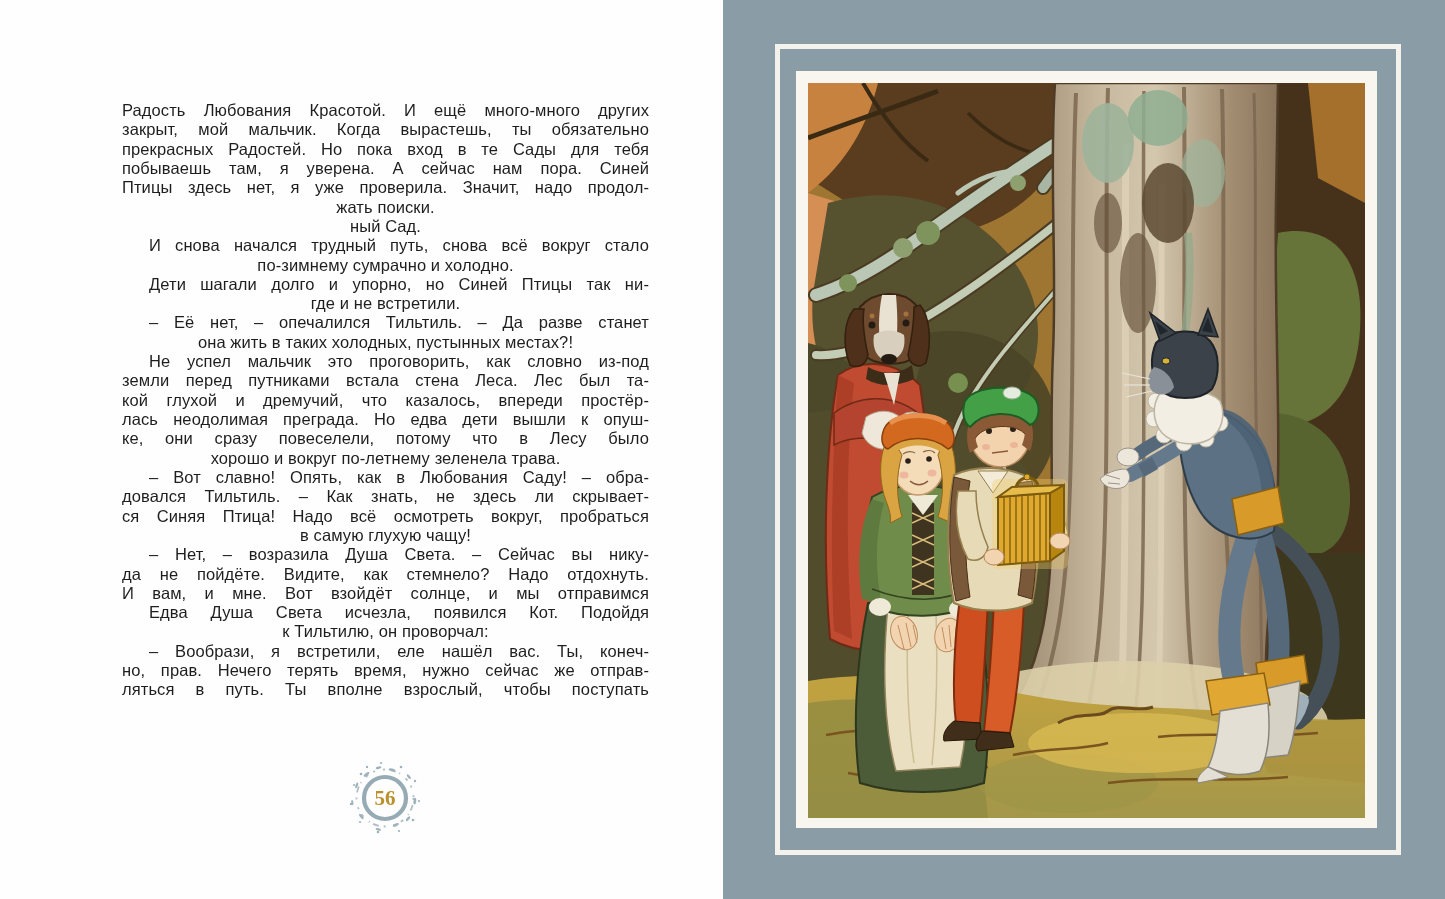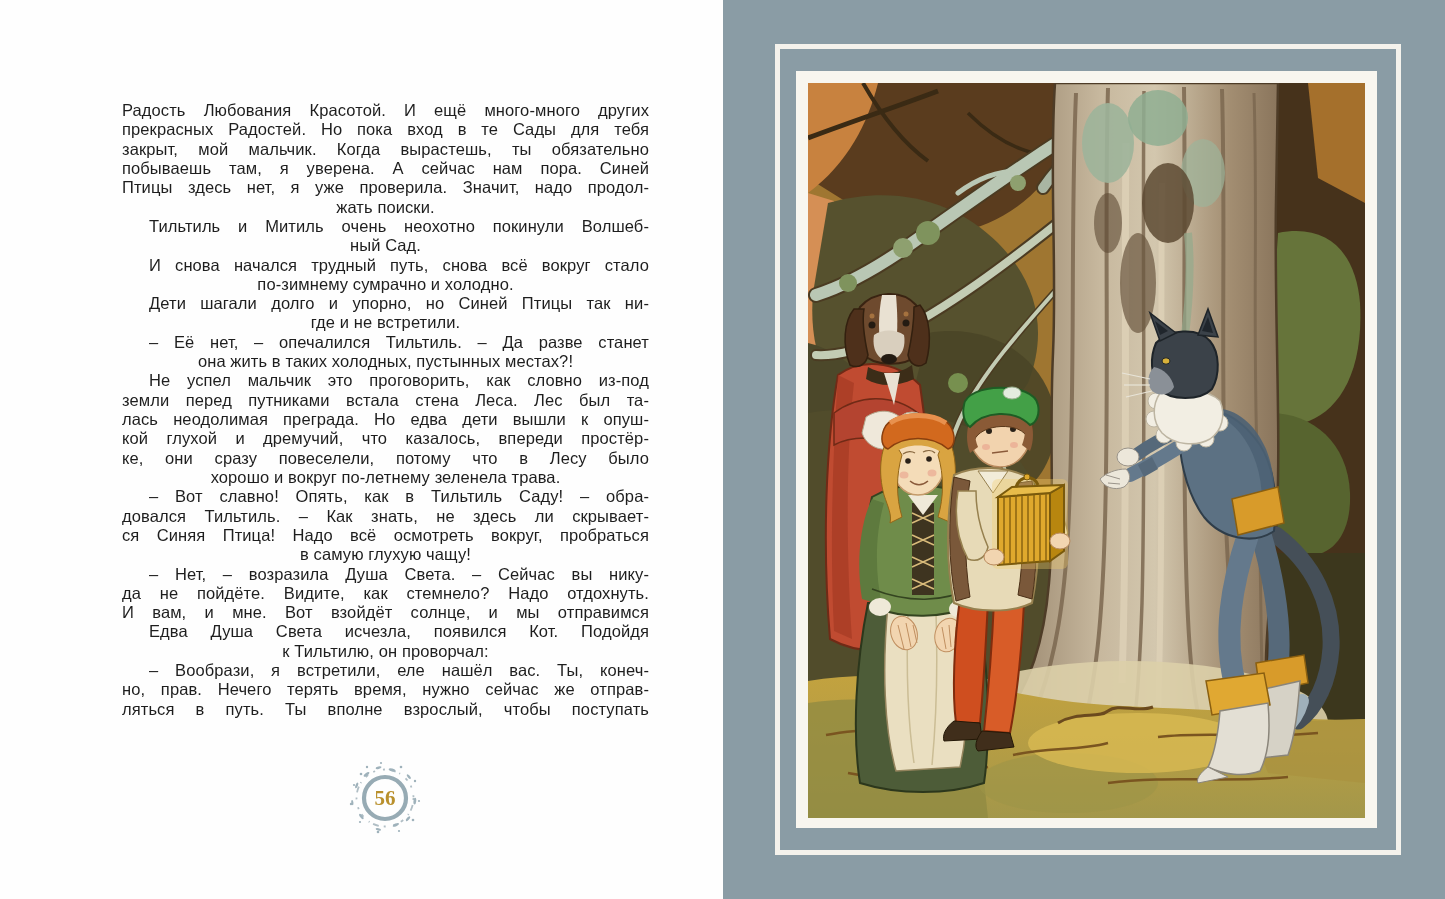--- a/index.html
+++ b/index.html
@@ -20,40 +20,39 @@
   .illus{position:absolute;left:12px;top:12px;display:block;}
 </style>
 </head>
 <body>
 
 <div class="spread">
 
   <div class="page-left">
     <div class="text-col">
         <div class="tline fill">Радость Любования Красотой. И ещё много-много других</div>
+        <div class="tline fill">закрыт, мой мальчик. Когда вырастешь, ты обязательно</div>
         <div class="tline fill">прекрасных Радостей. Но пока вход в те Сады для тебя</div>
-        <div class="tline fill">закрыт, мой мальчик. Когда вырастешь, ты обязательно</div>
         <div class="tline fill">побываешь там, я уверена. А сейчас нам пора. Синей</div>
         <div class="tline fill">Птицы здесь нет, я уже проверила. Значит, надо продол-</div>
         <div class="tline">жать поиски.</div>
-        <div class="tline indent fill">Тильтиль и Митиль очень неохотно покинули Волшеб-</div>
         <div class="tline">ный Сад.</div>
         <div class="tline indent fill">И снова начался трудный путь, снова всё вокруг стало</div>
         <div class="tline">по-зимнему сумрачно и холодно.</div>
         <div class="tline indent fill">Дети шагали долго и упорно, но Синей Птицы так ни-</div>
         <div class="tline">где и не встретили.</div>
         <div class="tline indent fill">– Её нет, – опечалился Тильтиль. – Да разве станет</div>
         <div class="tline">она жить в таких холодных, пустынных местах?!</div>
         <div class="tline indent fill">Не успел мальчик это проговорить, как словно из-под</div>
         <div class="tline fill">земли перед путниками встала стена Леса. Лес был та-</div>
+        <div class="tline fill">кой глухой и дремучий, что казалось, впереди простёр-</div>
         <div class="tline fill">лась неодолимая преграда. Но едва дети вышли к опуш-</div>
-        <div class="tline fill">кой глухой и дремучий, что казалось, впереди простёр-</div>
         <div class="tline fill">ке, они сразу повеселели, потому что в Лесу было</div>
         <div class="tline">хорошо и вокруг по-летнему зеленела трава.</div>
-        <div class="tline indent fill">– Вот славно! Опять, как в Тильтиль Саду! – обра-</div>
+        <div class="tline indent fill">– Вот славно! Опять, как в Любования Саду! – обра-</div>
         <div class="tline fill">довался Тильтиль. – Как знать, не здесь ли скрывает-</div>
         <div class="tline fill">ся Синяя Птица! Надо всё осмотреть вокруг, пробраться</div>
         <div class="tline">в самую глухую чащу!</div>
         <div class="tline indent fill">– Нет, – возразила Душа Света. – Сейчас вы нику-</div>
         <div class="tline fill">да не пойдёте. Видите, как стемнело? Надо отдохнуть.</div>
         <div class="tline fill">И вам, и мне. Вот взойдёт солнце, и мы отправимся</div>
         <div class="tline indent fill">Едва Душа Света исчезла, появился Кот. Подойдя</div>
         <div class="tline">к Тильтилю, он проворчал:</div>
         <div class="tline indent fill">– Вообрази, я встретили, еле нашёл вас. Ты, конеч-</div>
         <div class="tline fill">но, прав. Нечего терять время, нужно сейчас же отправ-</div>

